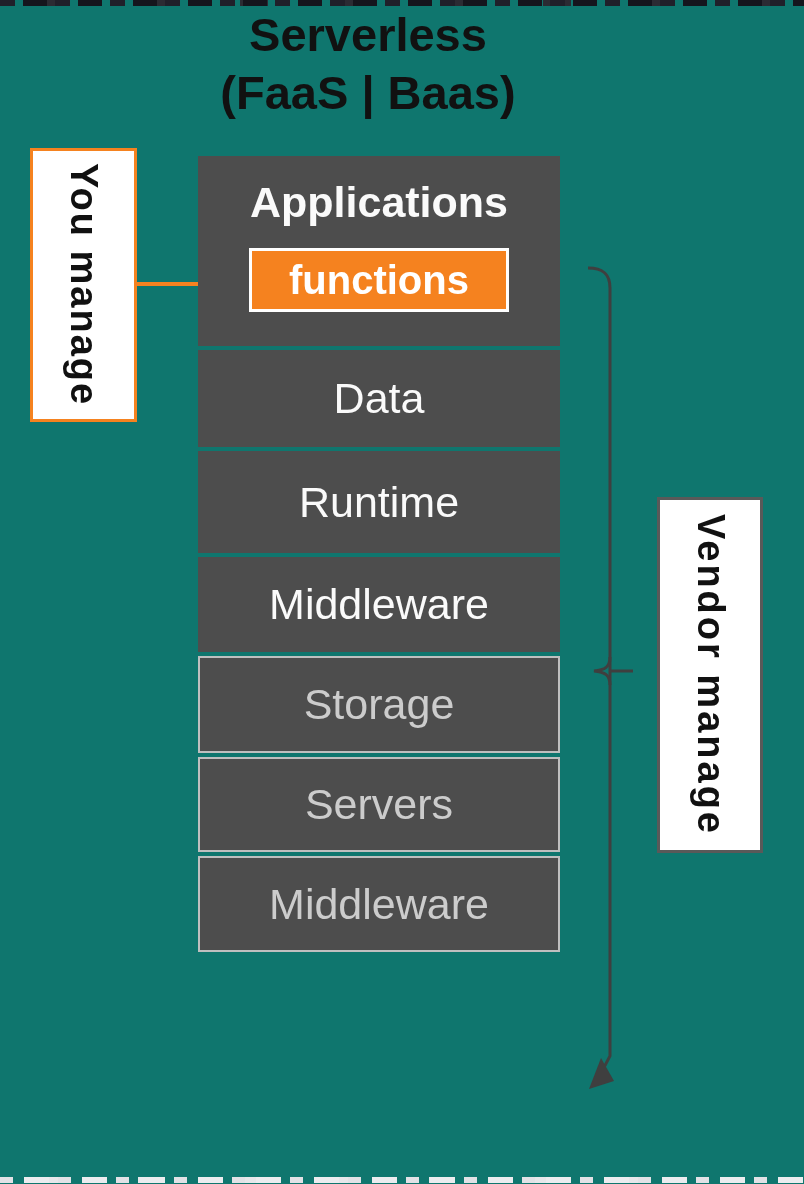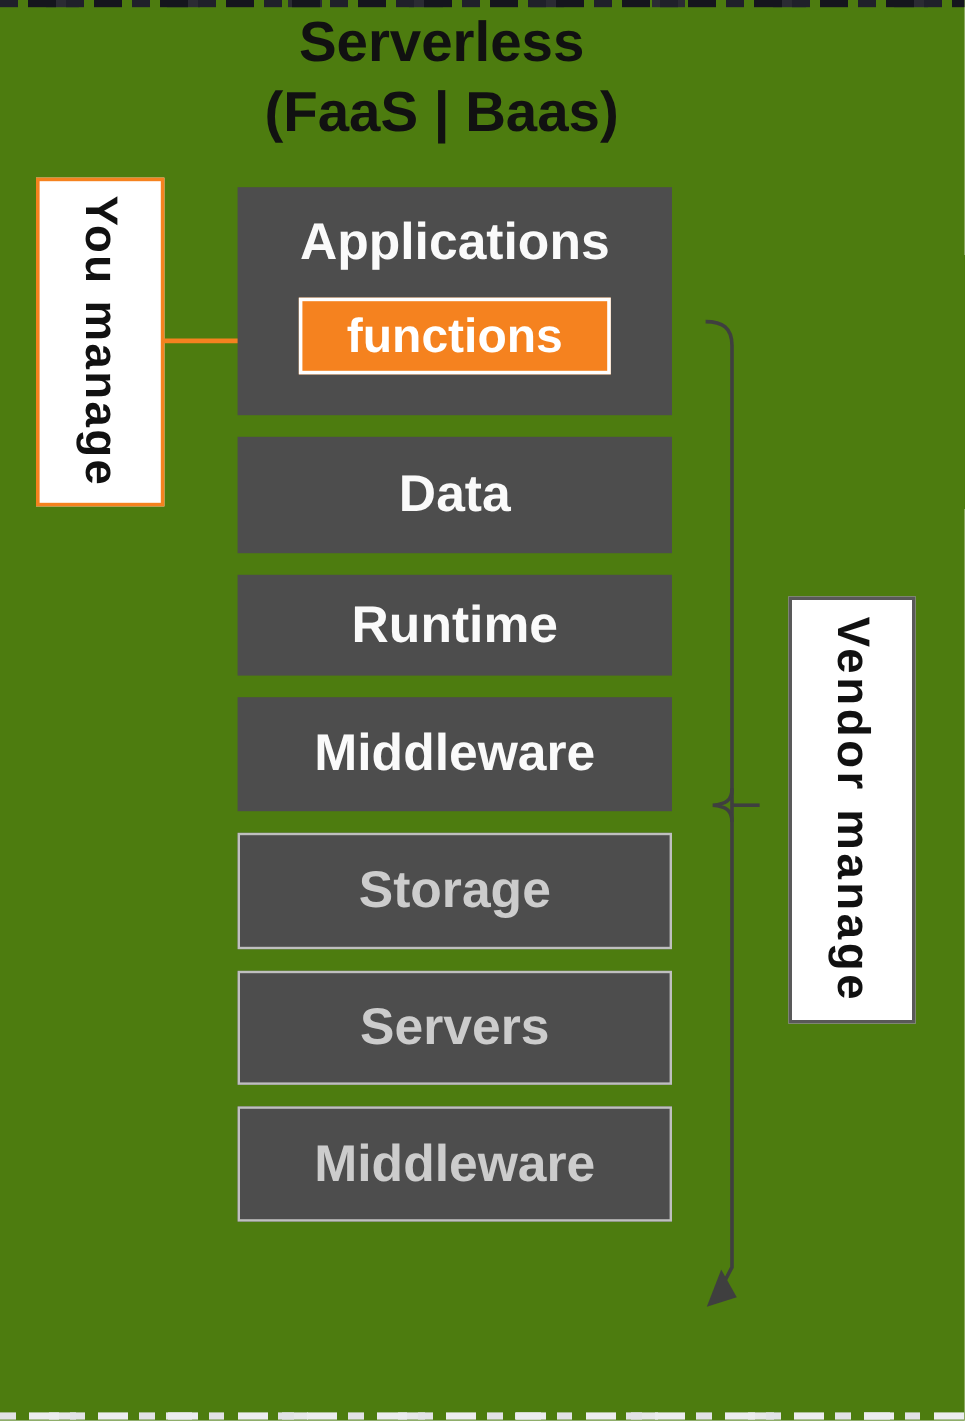--- a/index.html
+++ b/index.html
@@ -1,19 +1,19 @@
 <!DOCTYPE html>
 <html><head>
 <meta charset="utf-8">
 <style>
   html,body{margin:0;padding:0;background:#ffffff;}
   #canvas{
     position:relative;
     width:804px;height:1184px;
-    background:#4d7c0f;
+    background:#0f766e;
     font-family:"Liberation Sans", sans-serif;
     overflow:hidden;
   }
   
   .artifact{position:absolute;left:0;width:804px;}
   .artifact-top{
     top:0;height:6px;
     background-image:
       repeating-linear-gradient(90deg,#20202a 0 15px,transparent 15px 23px,#15151d 23px 47px,transparent 47px 55px),
       repeating-linear-gradient(90deg,transparent 0 38px,#2b2b33 38px 66px,transparent 66px 101px);
@@ -39,25 +39,25 @@
   .vert-label{
     writing-mode:vertical-rl;
     color:#111111;font-weight:bold;font-size:38px;letter-spacing:2px;
     white-space:nowrap;
   }
   
   .arrow-svg{position:absolute;left:134px;top:260px;}
   
   .stack{
     position:absolute;left:198px;top:156px;width:362px;
-    display:flex;flex-direction:column;gap:18px;
+    display:flex;flex-direction:column;gap:4px;
   }
   .block{
     background:#4D4D4D;color:#FAFAFA;
-    font-weight:bold;font-size:43px;
+    font-weight:normal;font-size:43px;
     display:flex;align-items:center;justify-content:center;
     box-sizing:border-box;text-align:center;
   }
   .block.dim{color:#CCCCCC;border:2px solid #BFBFBF;}
   .app-block{
     background:#4D4D4D;display:flex;flex-direction:column;box-sizing:border-box;
   }
   .app-label{
     height:92px;color:#FAFAFA;font-weight:bold;font-size:43px;
     display:flex;align-items:center;justify-content:center;
@@ -103,21 +103,21 @@
     <line x1="2" y1="24" x2="86" y2="24" stroke="#F5821F" stroke-width="4"></line>
     <path d="M70,6 L96,24 L70,42" fill="none" stroke="#F5821F" stroke-width="9" stroke-linecap="round" stroke-linejoin="miter"></path>
   </svg>
 
   <div class="stack">
     <div class="app-block" style="height:190px">
       <div class="app-label">Applications</div>
       <div class="functions-box">functions</div>
     </div>
     <div class="block" style="height:97px">Data</div>
-    <div class="block" style="height:84px">Runtime</div>
+    <div class="block" style="height:102px">Runtime</div>
     <div class="block" style="height:95px">Middleware</div>
     <div class="block dim" style="height:97px">Storage</div>
     <div class="block dim" style="height:95px">Servers</div>
     <div class="block dim" style="height:96px">Middleware</div>
   </div>
 
   <svg class="bracket-svg" width="70" height="840" viewBox="0 0 70 840">
     <path d="M8,10 C22,10 30,15 30,30 L30,798 L19,819" fill="none" stroke="#3F3F3F" stroke-width="3"></path>
     <path d="M30,399 C30,409 25,412 14,413 C25,414 30,417 30,427" fill="none" stroke="#3F3F3F" stroke-width="3"></path>
     <path d="M30,413 L53,413" fill="none" stroke="#3F3F3F" stroke-width="3"></path>

